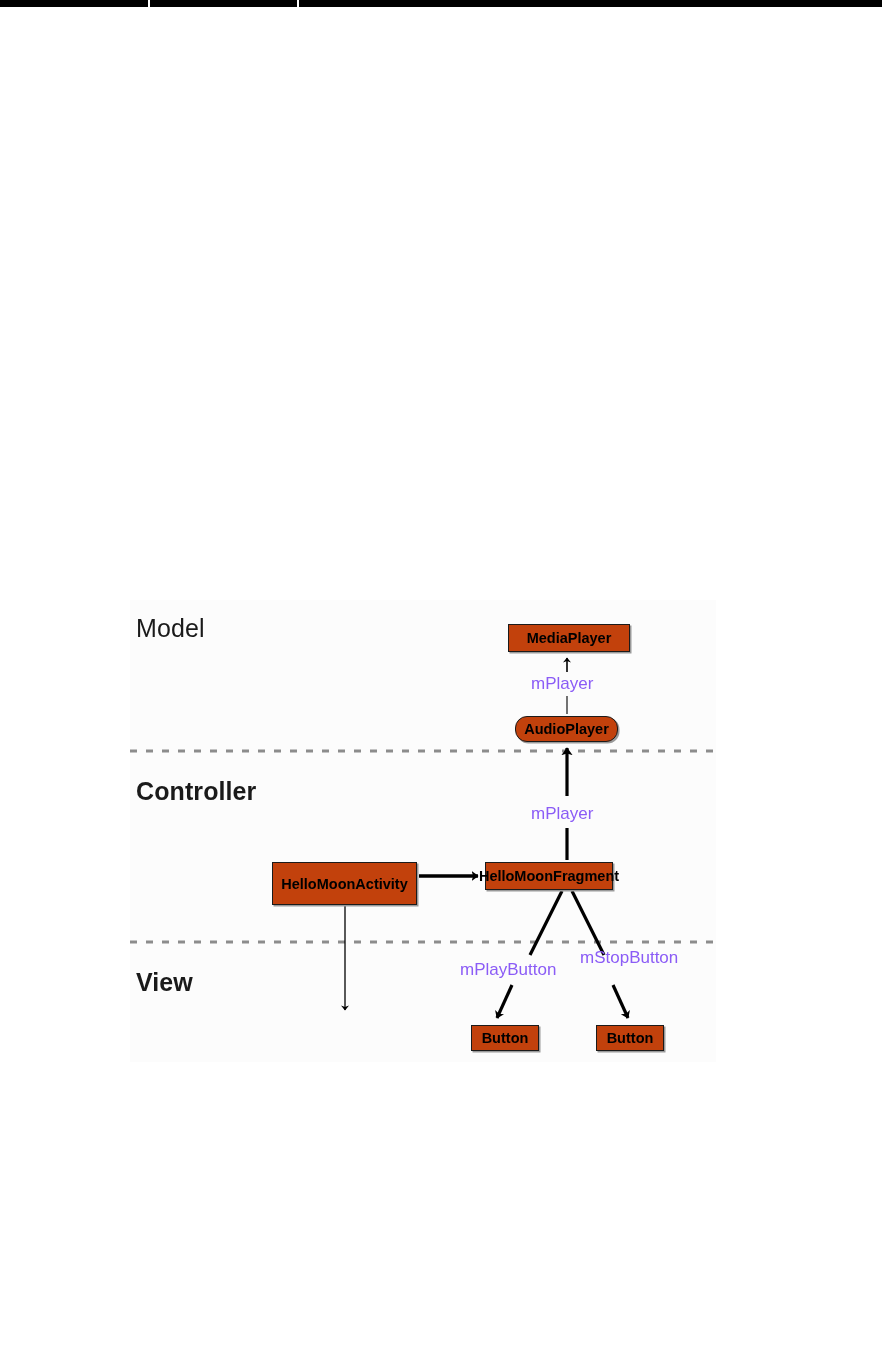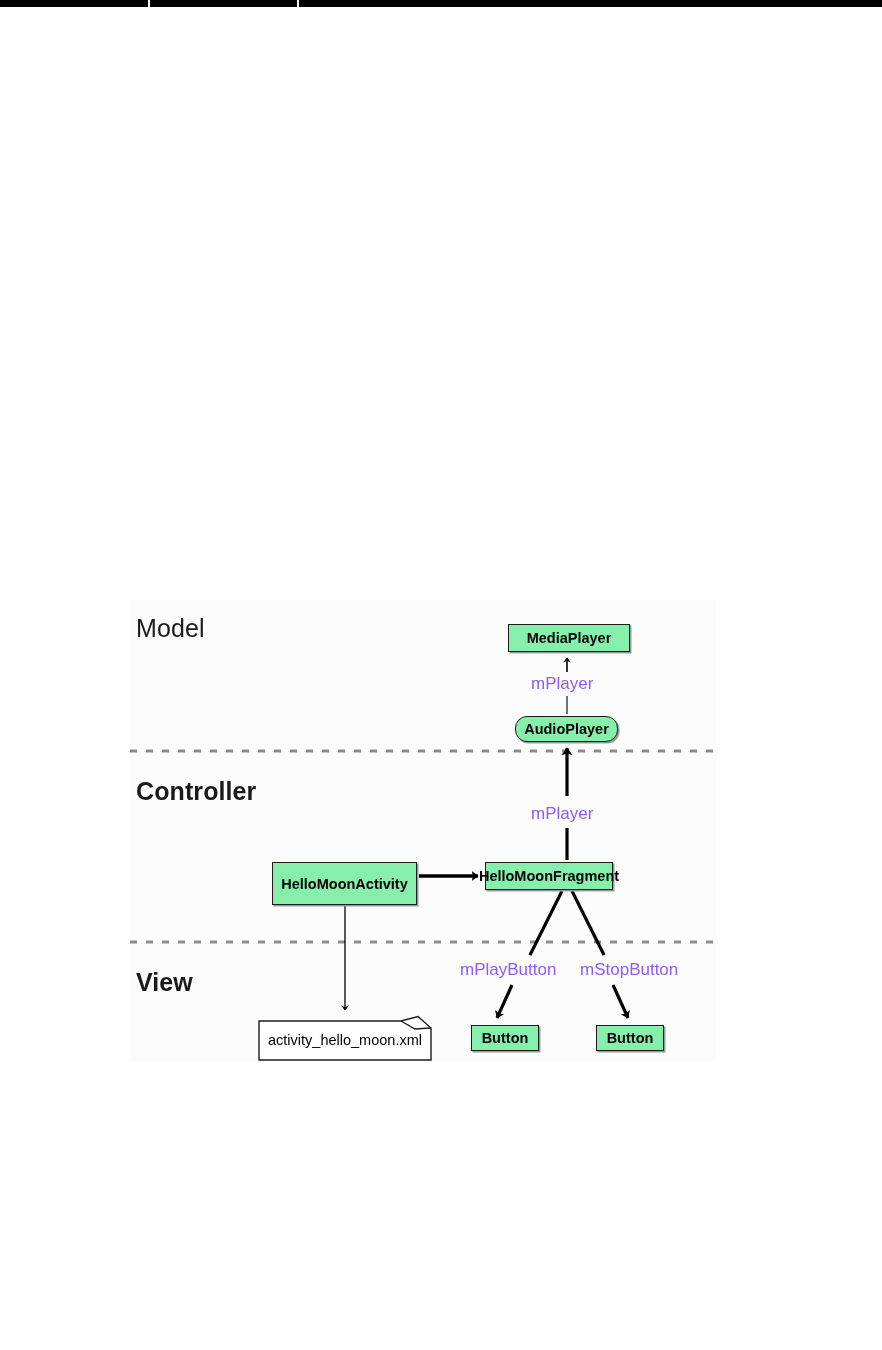--- a/index.html
+++ b/index.html
@@ -64,21 +64,21 @@
     text-align: center;
   }
   #label-model      { left: 6px;  top: 14px; }
   #label-controller { left: 6px;  top: 177px; font-weight: bold; }
   #label-view       { left: 6px;  top: 368px; font-weight: bold; }
 
   
   .class-box {
     position: absolute;
     box-sizing: border-box;
-    background: #86efac;
+    background: #c2410c;
     border: 1.6px solid #1b1b1b;
     box-shadow: 1.5px 1.5px 0 0 #9a9a9a;
     display: flex;
     align-items: center;
     justify-content: center;
     font-family: "Liberation Sans", sans-serif;
     font-size: 14.5px;
     font-weight: 700;
     color: #000000;
     white-space: nowrap;
@@ -95,21 +95,21 @@
     position: absolute;
     font-family: "Liberation Sans", sans-serif;
     font-size: 17px;
     font-weight: 400;
     color: #8b5cf6;
     white-space: nowrap;
   }
   #edge-mplayer-top    { left: 401px; top: 74px; }
   #edge-mplayer-bottom { left: 401px; top: 204px; }
   #edge-mplaybutton    { left: 330px; top: 360px; }
-  #edge-mstopbutton    { left: 450px; top: 360px; }
+  #edge-mstopbutton    { left: 450px; top: 348px; }
 
   
   #doc-xml {
     position: absolute;
     left: 128px;
     top: 415px;
     width: 174px;
     height: 46px;
   }
   #doc-xml svg { position: absolute; left: 0; top: 0; }
@@ -183,27 +183,20 @@
   <div class="class-box" id="box-audioplayer">AudioPlayer</div>
 
   <div class="class-box" id="box-hellomoonactivity">HelloMoonActivity</div>
 
   <div class="class-box" id="box-hellomoonfragment">HelloMoonFragment</div>
 
   <div class="class-box" id="box-play-button">Button</div>
 
   <div class="class-box" id="box-stop-button">Button</div>
 
-  <div id="doc-xml">
-    <svg width="174" height="46" viewBox="0 0 174 46">
-      <path d="M1,6 L143,6 L160,1.5 L173,13 L173,45 L1,45 Z" fill="#ffffff" stroke="#1b1b1b" stroke-width="1.4" stroke-linejoin="miter"></path>
-      <path d="M143,6 L157,14 L173,13" fill="none" stroke="#1b1b1b" stroke-width="1.4" stroke-linejoin="miter"></path>
-    </svg>
-    <div class="doc-text">activity_hello_moon.xml</div>
-  </div>
 
   <div class="edge-label" id="edge-mplayer-top">mPlayer</div>
 
   <div class="edge-label" id="edge-mplayer-bottom">mPlayer</div>
 
   <div class="edge-label" id="edge-mplaybutton">mPlayButton</div>
 
   <div class="edge-label" id="edge-mstopbutton">mStopButton</div>
 
 </div>

